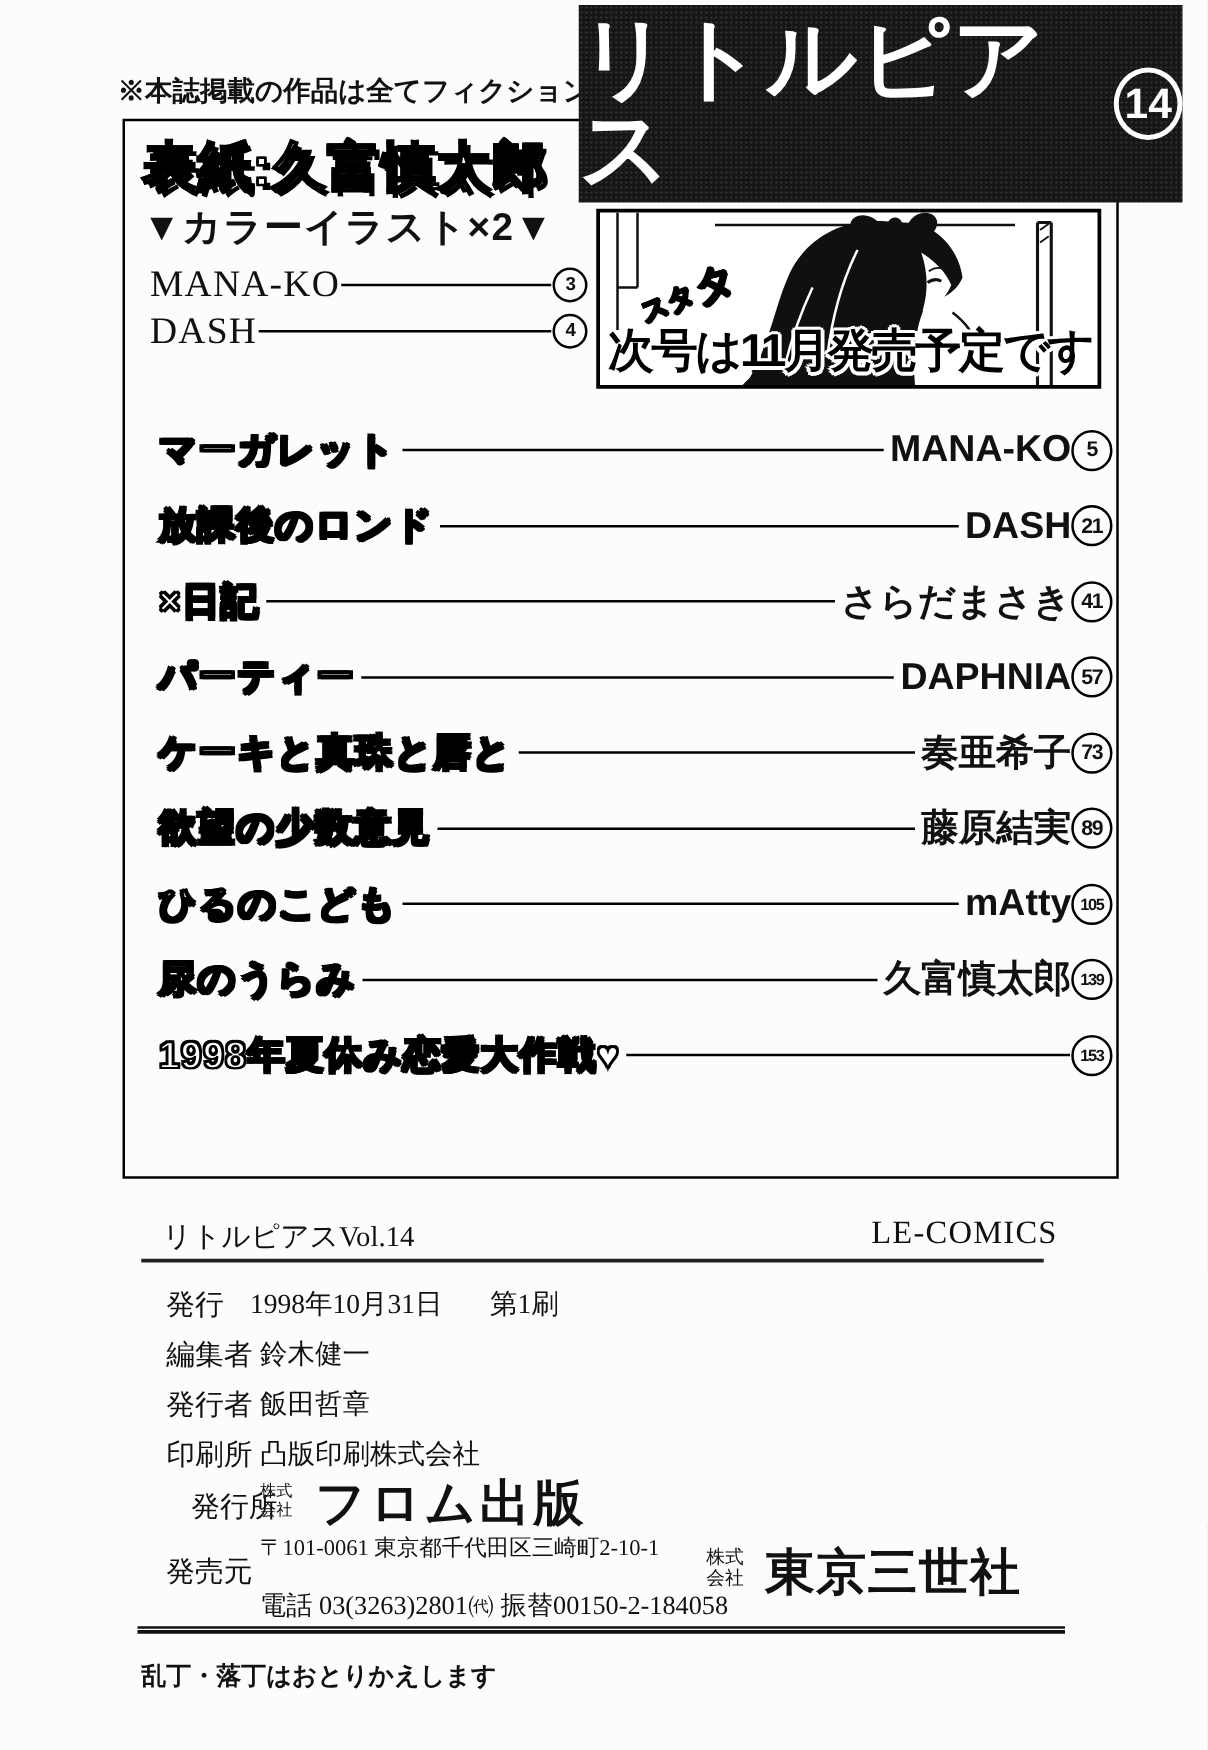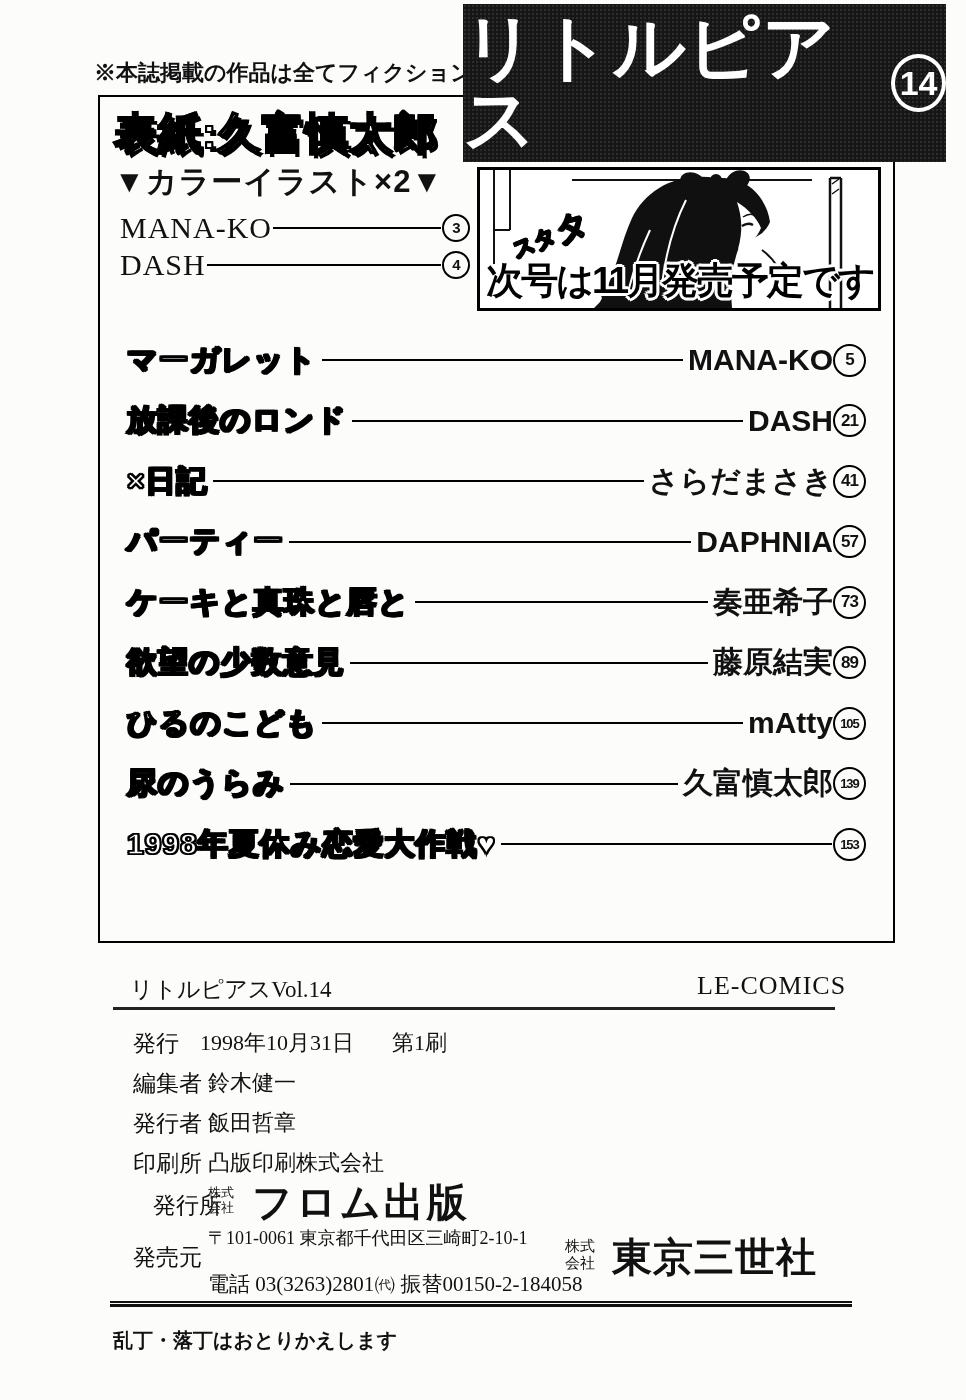--- a/index.html
+++ b/index.html
@@ -38,21 +38,21 @@
   .ci-title{font-size:30px;letter-spacing:1px;white-space:nowrap;}
   .leader{flex:1;height:0;border-top:2.6px solid #000;margin:0 1px;}
   .circle{
     display:inline-flex;align-items:center;justify-content:center;flex:0 0 auto;
     width:33px;height:33px;border:2.6px solid #000;border-radius:50%;
     font-family:"Liberation Sans",sans-serif;font-size:17px;font-weight:800;letter-spacing:-1px;
   }
   .circle--sm{font-size:13px;}
   .ci-row .circle{width:28px;height:28px;border-width:2.2px;font-size:15px;font-weight:700;}
   
-  .toc-list{position:absolute;left:27px;right:27px;top:233px;}
+  .toc-list{position:absolute;left:27px;right:3px;top:233px;}
   .toc-row{display:flex;align-items:center;height:60.5px;}
   .otitle{
     font-size:30px;font-weight:800;color:#fff;-webkit-text-stroke:1.6px #000;
     text-shadow:-1.4px -1.4px 0 #000,1.4px -1.4px 0 #000,-1.4px 1.4px 0 #000,1.4px 1.4px 0 #000;
     white-space:nowrap;letter-spacing:1px;margin-right:4px;
   }
   .author{font-size:30px;font-weight:800;white-space:nowrap;letter-spacing:0;margin-left:4px;}
   
   .panel{position:absolute;left:477px;top:167px;width:404px;height:144px;border:3px solid #000;background:#fff;z-index:4;}
   .panel svg{position:absolute;left:0;top:0;}

